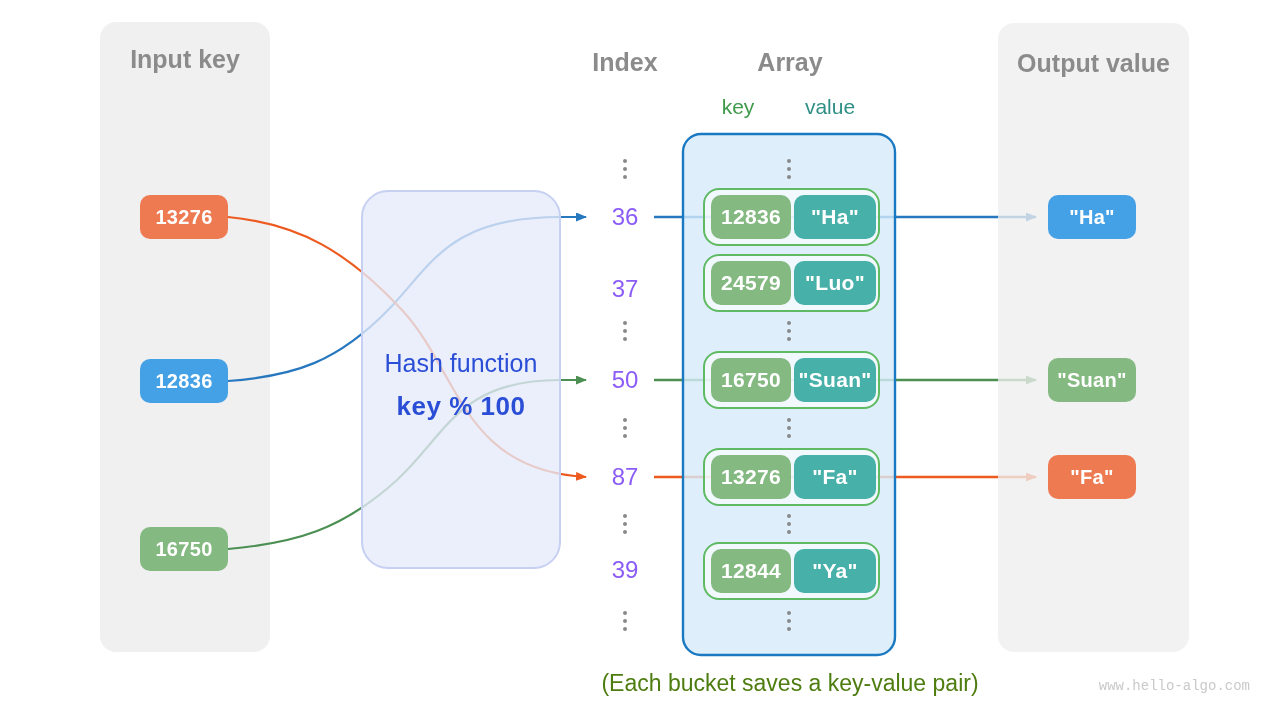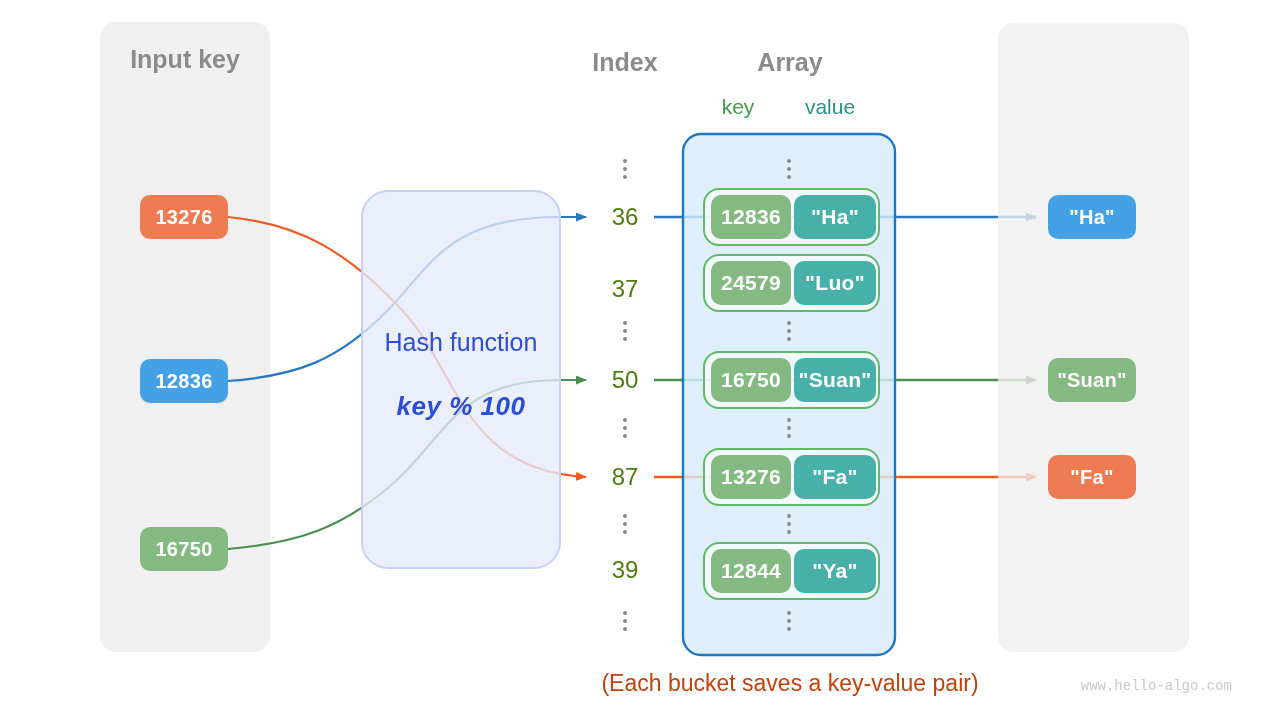--- a/index.html
+++ b/index.html
@@ -19,41 +19,41 @@
     width:88px;height:44px;border-radius:10px;color:#ffffff;font-size:20px;font-weight:bold;
     display:flex;align-items:center;justify-content:center;letter-spacing:.3px;
   }
   .bg-orange{background:#ee7a52;} .bg-blue{background:#45a1e6;}
   .bg-green{background:#84b981;} .bg-teal{background:#47b0a9;}
   
   .col-header{font-size:25px;font-weight:bold;color:#8b8b8b;text-align:center;line-height:28px;}
   .sub-header{font-size:21px;text-align:center;line-height:24px;}
   .key-label{color:#3f9a4a;} .value-label{color:#2f8f86;}
   
-  .idx-num{width:60px;text-align:center;font-size:24px;color:#4d7c0f;line-height:30px;}
+  .idx-num{width:60px;text-align:center;font-size:24px;color:#8b5cf6;line-height:30px;}
   
   .dots{display:flex;flex-direction:column;align-items:center;gap:4px;width:8px;}
   .dots i{display:block;width:4px;height:4px;border-radius:50%;background:#8a8a8a;}
   
   .bucket{
     box-sizing:border-box;left:703px;width:177px;height:58px;
     border:2px solid #5fba63;border-radius:16px;background:rgba(255,255,255,0.62);
   }
   .bucket .cell{
     position:absolute;top:5px;height:44px;border-radius:10px;color:#fff;
     display:flex;align-items:center;justify-content:center;font-size:21px;font-weight:bold;letter-spacing:.3px;
   }
   .bucket .cell.k{left:6px;width:80px;}
   .bucket .cell.v{left:89px;width:82px;}
   
   .hash-text{width:198px;text-align:center;color:#2a4ed6;}
   .hash-line1{font-size:25px;line-height:30px;}
-  .hash-line2{font-size:26px;font-weight:bold;line-height:32px;letter-spacing:.5px;font-style:italic;}
+  .hash-line2{font-size:26px;font-weight:bold;line-height:32px;letter-spacing:.5px;}
   
-  .caption{font-size:23px;color:#c2410c;text-align:center;line-height:30px;}
+  .caption{font-size:23px;color:#4d7c0f;text-align:center;line-height:30px;}
   .footer{font-family:"Liberation Mono",monospace;font-size:14px;color:#c9c9c9;}
 </style>
 </head>
 <body>
 
 <div id="canvas">
 
   <div class="abs gray-panel layer0" style="left:100px;top:22px;width:170px;height:630px;"></div>
 
   <svg id="arrow-layer" width="1280" height="720" viewBox="0 0 1280 720">
@@ -80,21 +80,21 @@
     <rect x="362" y="191" width="198" height="377" rx="26" fill="rgba(229,234,250,0.78)" stroke="#c6d0f2" stroke-width="2"></rect>
     <rect x="683" y="134" width="212" height="521" rx="18" fill="rgba(214,235,250,0.80)" stroke="#1b79c2" stroke-width="2.4"></rect>
     <rect x="998" y="23" width="191" height="629" rx="16" fill="rgba(238,238,238,0.78)"></rect>
   </svg>
 
   <div class="abs panel-title layer3" style="left:100px;top:44px;width:170px;">Input key</div>
   <div class="abs kbox bg-orange layer3" style="left:140px;top:195px;">13276</div>
   <div class="abs kbox bg-blue layer3" style="left:140px;top:359px;">12836</div>
   <div class="abs kbox bg-green layer3" style="left:140px;top:527px;">16750</div>
 
-  <div class="abs hash-text hash-line1 layer3" style="left:362px;top:327px;">Hash function</div>
+  <div class="abs hash-text hash-line1 layer3" style="left:362px;top:348px;">Hash function</div>
   <div class="abs hash-text hash-line2 layer3" style="left:362px;top:390px;">key % 100</div>
 
   <div class="abs col-header layer3" style="left:565px;top:48px;width:120px;">Index</div>
   <div class="abs col-header layer3" style="left:730px;top:48px;width:120px;text-align:center;">Array</div>
   <div class="abs sub-header key-label layer3" style="left:698px;top:95px;width:80px;">key</div>
   <div class="abs sub-header value-label layer3" style="left:790px;top:95px;width:80px;">value</div>
 
   <div class="abs idx-num layer3" style="left:595px;top:202px;">36</div>
   <div class="abs idx-num layer3" style="left:595px;top:268px;margin-top:6px;">37</div>
   <div class="abs idx-num layer3" style="left:595px;top:365px;">50</div>
@@ -167,20 +167,21 @@
   </div>
   <div class="abs bucket layer3" style="top:448px;">
     <div class="cell k bg-green">13276</div>
     <div class="cell v bg-teal">"Fa"</div>
   </div>
   <div class="abs bucket layer3" style="top:542px;">
     <div class="cell k bg-green">12844</div>
     <div class="cell v bg-teal">"Ya"</div>
   </div>
 
+  <div class="abs panel-title layer3" style="left:998px;top:48px;width:191px;">Output value</div>
   <div class="abs kbox bg-blue layer3" style="left:1048px;top:195px;">"Ha"</div>
   <div class="abs kbox bg-green layer3" style="left:1048px;top:358px;">"Suan"</div>
   <div class="abs kbox bg-orange layer3" style="left:1048px;top:455px;">"Fa"</div>
 
   <div class="abs caption layer3" style="left:538px;top:668px;width:504px;">(Each bucket saves a key-value pair)</div>
-  <div class="abs footer layer3" style="right:48px;top:678px;text-align:center;">www.hello-algo.com</div>
+  <div class="abs footer layer3" style="right:30px;top:678px;text-align:center;">www.hello-algo.com</div>
 
 </div>
 
 </body></html>

